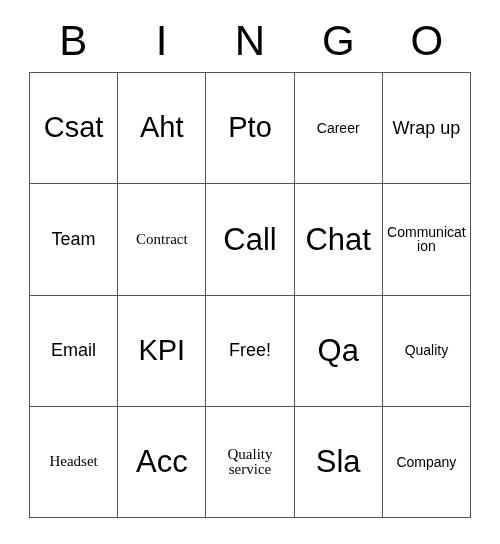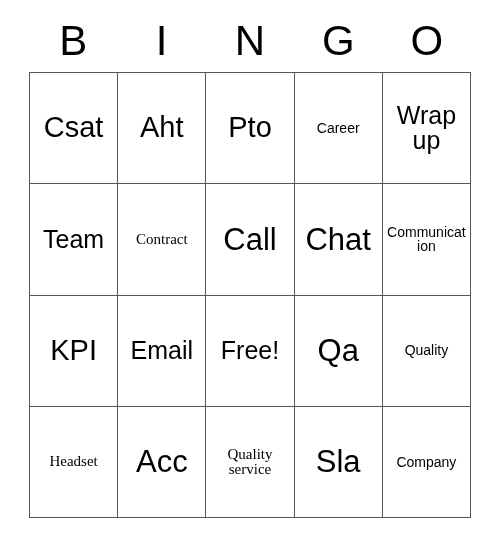--- a/index.html
+++ b/index.html
@@ -82,21 +82,21 @@
   }
   .cell span {
     display: block;
     line-height: 1.02;
     word-break: break-word;
   }
 
   
   .fs-xl  span { font-size: 31px; }
   .fs-lg  span { font-size: 29px; }
-  .fs-md  span { font-size: 25px; }
+  .fs-md  span { font-size: 18px; }
   .fs-sm  span { font-size: 14px; }
   .fs-xs  span { font-size: 15px; font-family: Liberation Serif, serif; }
   .fs-xxs span { font-size: 14px; }
 </style>
 </head>
 <body>
 
 <div id="bingo-card">
 
   <div class="header-row">
@@ -139,25 +139,25 @@
         </div>
       <div class="cell fs-xl">
           <span>Chat</span>
         </div>
       <div class="cell fs-xxs">
           <span>Communication</span>
         </div>
     </div>
 
     <div class="grid-row">
+      <div class="cell fs-md">
+          <span>Email</span>
+        </div>
       <div class="cell fs-lg">
           <span>KPI</span>
-        </div>
-      <div class="cell fs-md">
-          <span>Email</span>
         </div>
       <div class="cell fs-md">
           <span>Free!</span>
         </div>
       <div class="cell fs-xl">
           <span>Qa</span>
         </div>
       <div class="cell fs-sm">
           <span>Quality</span>
         </div>

